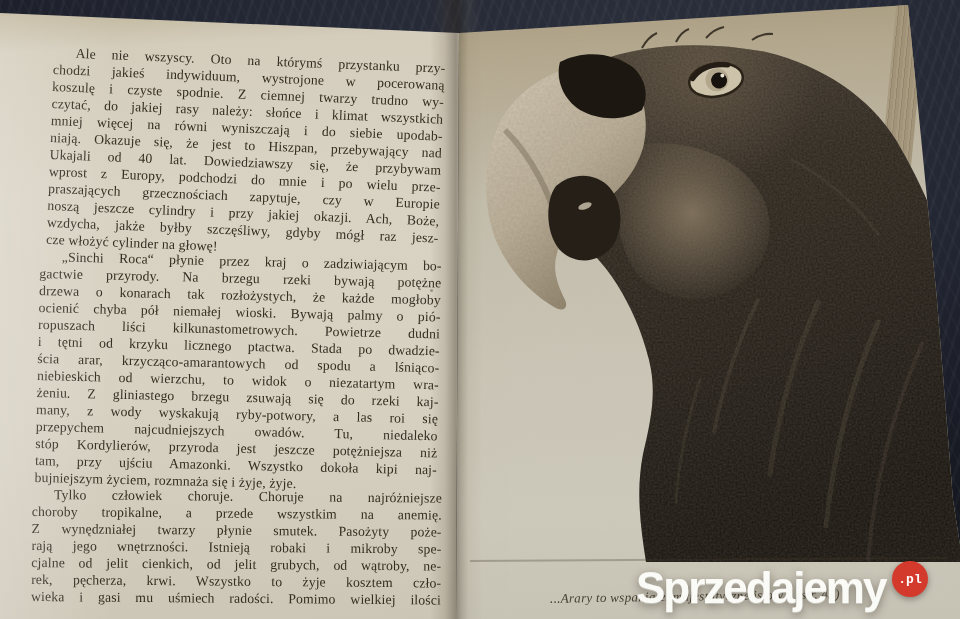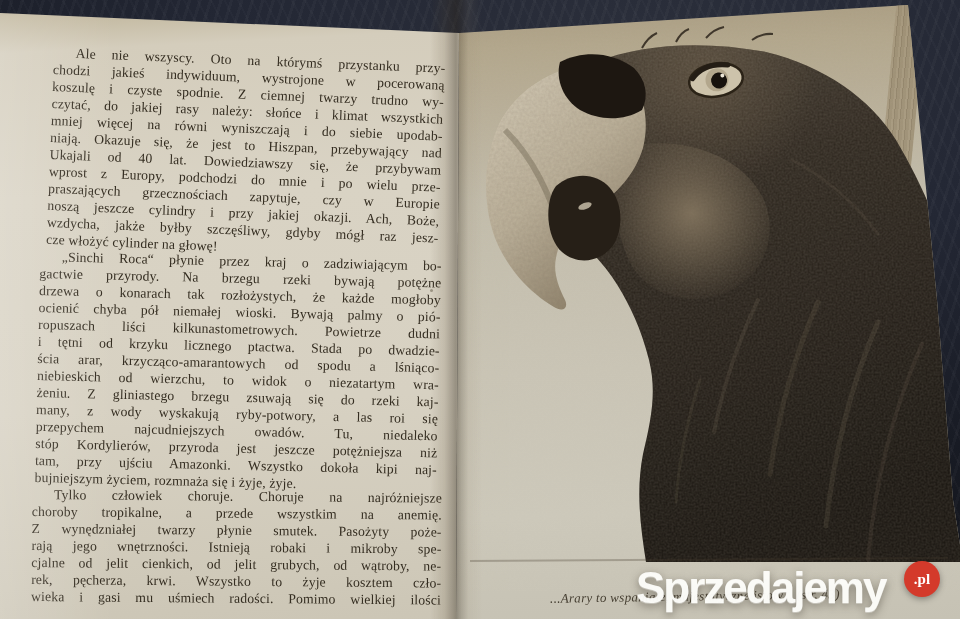--- a/index.html
+++ b/index.html
@@ -66,23 +66,23 @@
       rgba(150,138,114,0.12) 74%, transparent 100%);
   }
   
   .wm{position:absolute;left:636px;top:566px;z-index:6;}
   .wm-text{
     font-family:"Liberation Sans",sans-serif;font-weight:700;font-size:44px;line-height:1;
     letter-spacing:-2px;color:rgba(253,253,250,0.95);
     text-shadow:0 1px 0 rgba(255,255,255,0.35), 0 3px 9px rgba(55,50,40,0.5);
   }
   .wm-badge{
-    position:absolute;left:268px;top:-5px;width:36px;height:36px;border-radius:50%;
+    position:absolute;left:256px;top:-5px;width:36px;height:36px;border-radius:50%;
     background:#d43a2b;color:#ffffff;display:flex;align-items:center;justify-content:center;
-    font-family:Liberation Serif, serif;font-weight:700;font-size:15px;
+    font-family:Liberation Mono, monospace;font-weight:700;font-size:13px;
     box-shadow:0 2px 6px rgba(0,0,0,0.35);
   }
 </style>
 </head>
 <body>
 
 <div class="stage">
   <div class="cloth"></div>
 
   <div class="page-left">

